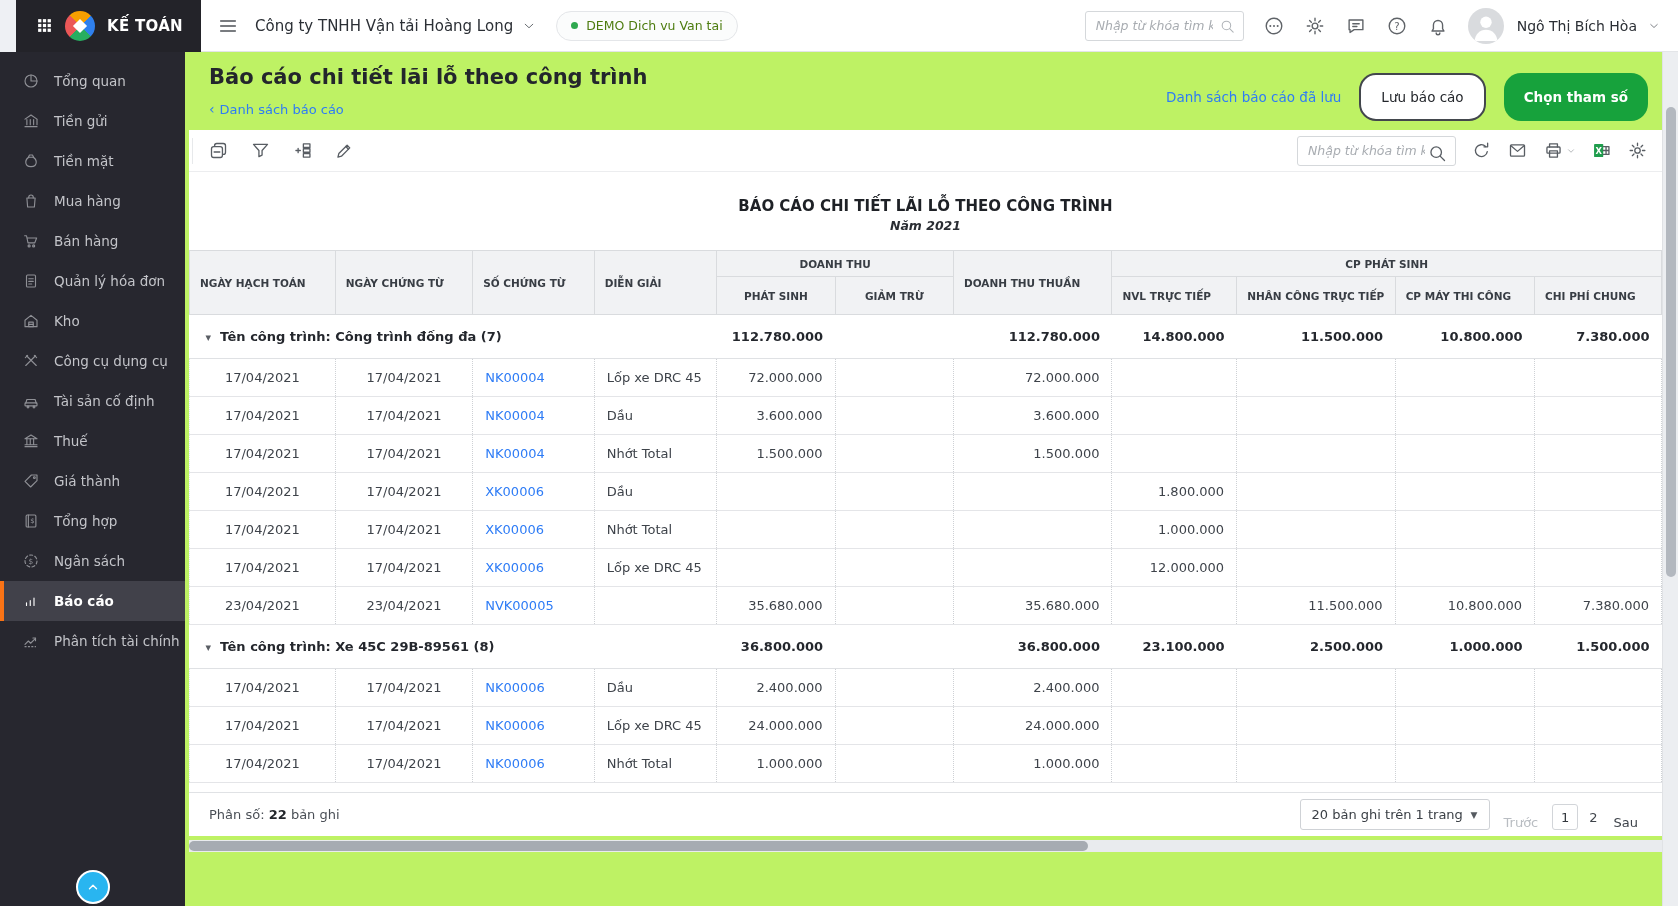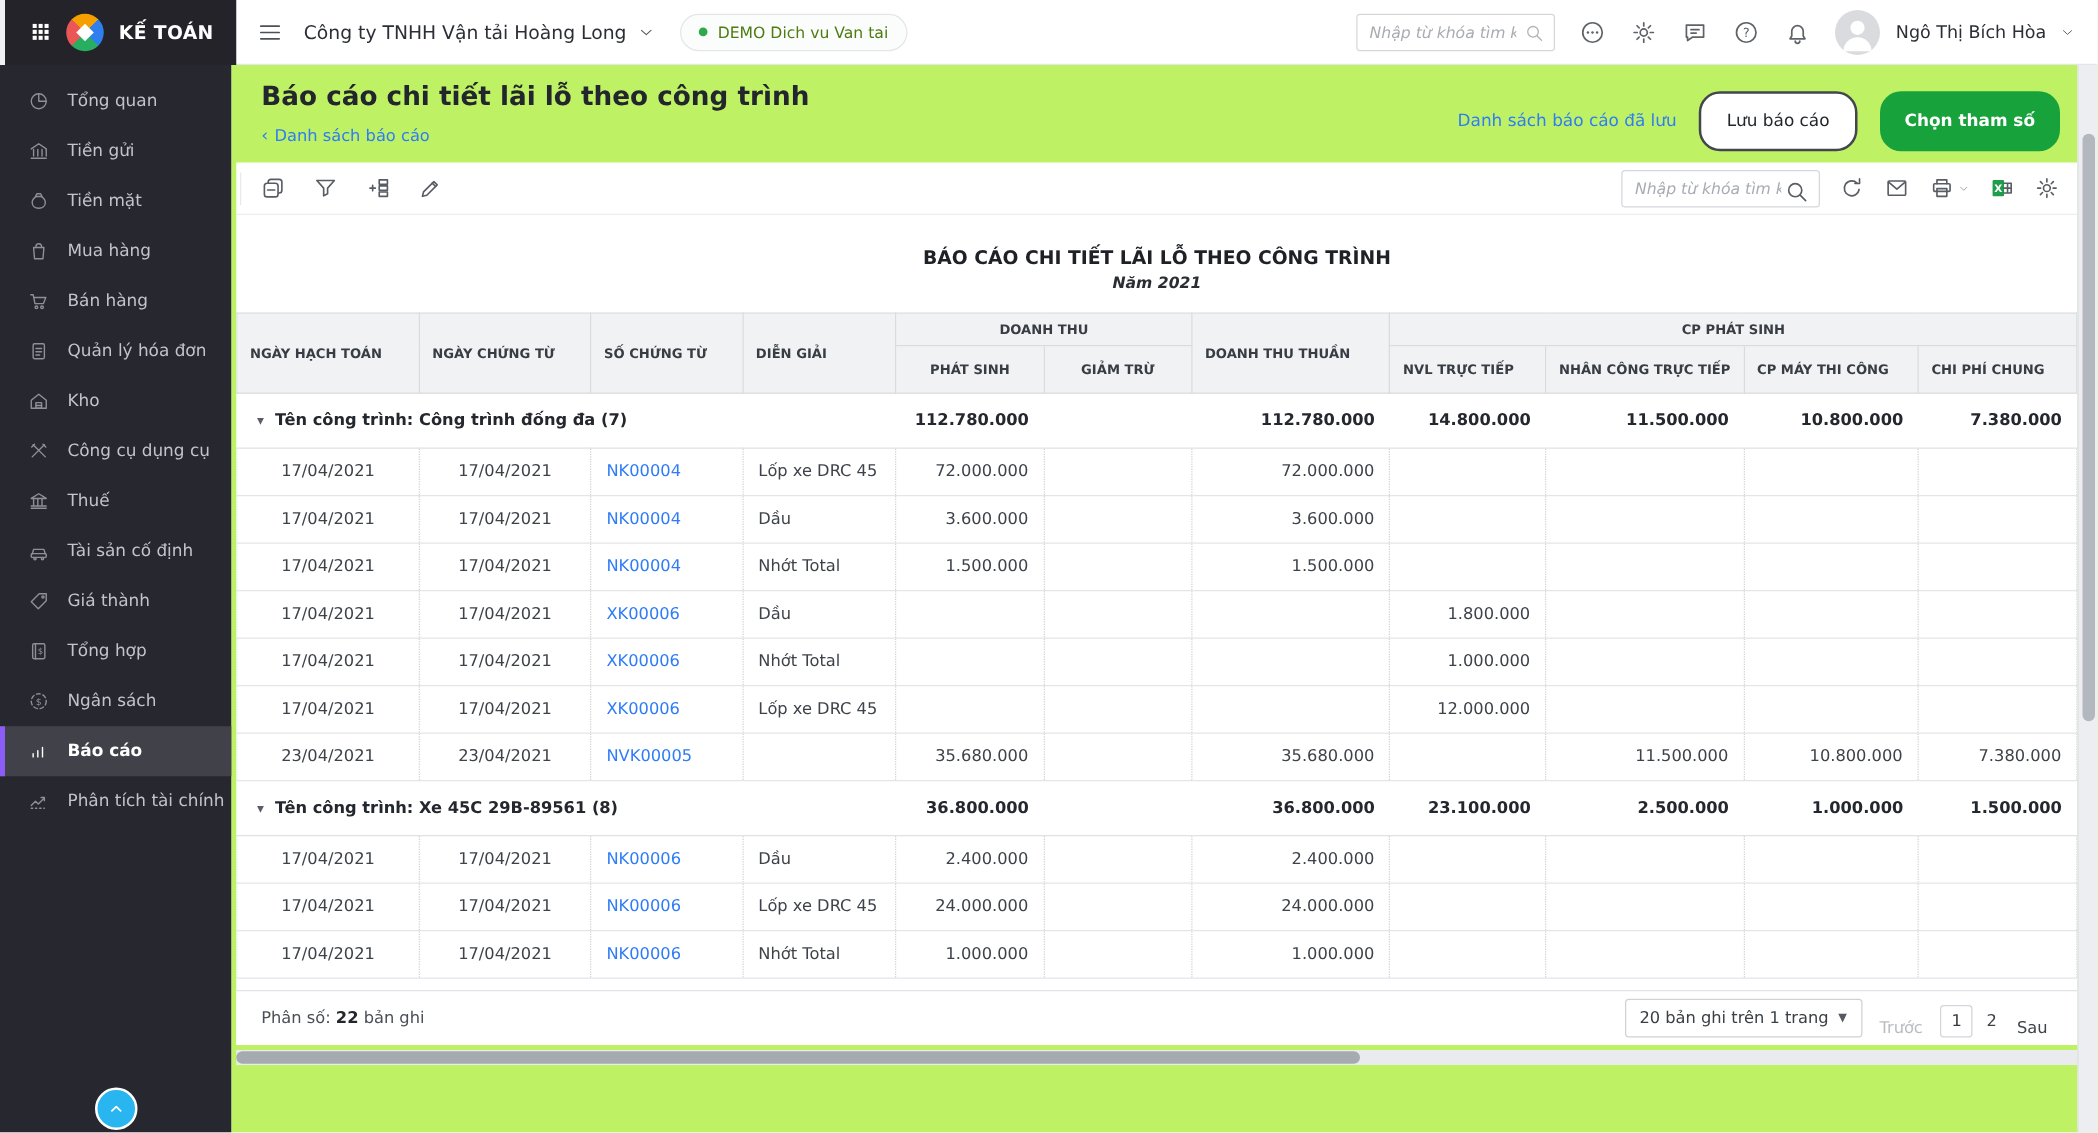--- a/index.html
+++ b/index.html
@@ -4,21 +4,21 @@
 <style>
   * { margin:0; padding:0; box-sizing:border-box; }
   html,body { width:1678px; height:906px; }
   body { position:relative; overflow:hidden; background:#eef0f4;
          font-family:"DejaVu Sans","Liberation Sans",sans-serif; font-size:13px; color:#3e434a; }
   svg { display:block; }
   .ico { width:22px; height:22px; color:#5f6368; }
   .ico svg { width:100%; height:100%; fill:none; stroke:currentColor; stroke-width:1.5; stroke-linecap:round; stroke-linejoin:round; }
 
   
-  .topbar { position:absolute; top:0; left:4px; right:0; height:52px; background:#fff;
+  .topbar { position:absolute; top:0; left:16px; right:0; height:52px; background:#fff;
             border-bottom:1px solid #e3e5e8; display:flex; align-items:center; z-index:6; }
   .brand { width:185px; height:52px; background:#232329; display:flex; align-items:center;
            gap:12px; padding-left:20px; flex:0 0 185px; }
   .brand .ico { width:17px; height:17px; color:#fff; }
   .logo-wheel { width:30px; height:30px; border-radius:50%; position:relative; flex:0 0 30px;
      background:conic-gradient(from -45deg,#f59f00 0 90deg,#2f80ed 90deg 180deg,#27ae60 180deg 270deg,#eb5757 270deg 360deg); }
   .logo-wheel::after { content:""; position:absolute; left:10px; top:10px; width:10px; height:10px;
      background:#fff; transform:rotate(45deg); }
   .brand-name { color:#fff; font-weight:bold; font-size:15px; letter-spacing:.3px; }
   .burger { margin-left:16px; width:22px; height:22px; color:#4d5157; }
@@ -36,21 +36,21 @@
   .avatar { width:36px; height:36px; border-radius:50%; background:#d9dbde; overflow:hidden; }
   .uname { font-size:14px; color:#2b2f35; margin-left:-6px; }
   .ucaret { width:12px; height:12px; color:#555a60; margin-left:-8px; }
 
   
   .sidebar { position:absolute; left:0; top:52px; bottom:0; width:185px; background:#27272f; z-index:5; padding-top:9px; }
   .side-item { height:40px; display:flex; align-items:center; gap:14px; padding-left:22px;
                color:#c3c4c9; font-size:13.5px; cursor:pointer; }
   .side-item .sicon { width:18px; height:18px; color:#8f9096; flex:0 0 18px; }
   .side-item .sicon svg { width:100%; height:100%; fill:none; stroke:currentColor; stroke-width:1.5; stroke-linecap:round; stroke-linejoin:round; }
-  .side-item.active { background:#41414a; color:#fff; font-weight:bold; border-left:4px solid #8b5cf6; padding-left:18px; }
+  .side-item.active { background:#41414a; color:#fff; font-weight:bold; border-left:4px solid #f97316; padding-left:18px; }
   .side-item.active .sicon { color:#fff; }
   .fab { position:absolute; left:50%; transform:translateX(-50%); bottom:2px; width:34px; height:34px;
          border-radius:50%; background:#29b5f0; border:2px solid #fff; display:flex; align-items:center;
          justify-content:center; cursor:pointer; }
   .fab .ico { width:14px; height:14px; color:#fff; }
   .fab .ico svg { stroke-width:2.4; }
 
   
   .main { position:absolute; left:185px; top:52px; right:0; bottom:0; background:#bef264; }
   .page-title { position:absolute; left:24px; top:13px; font-size:21px; font-weight:bold; color:#23262c; }
@@ -285,37 +285,37 @@
             <path d="M18 5L5 18"></path>
             <path d="M4.5 7.5l3-3"></path>
             <path d="M16.5 4.5l3 3"></path>
           </svg>
         </span>
         <span class="slabel">Công cụ dụng cụ</span>
       </div>
       <div class="side-item">
         <span class="sicon">
           <svg viewBox="0 0 24 24">
-            <path d="M4 9l8-5 8 5z"></path>
-            <path d="M6.5 9v8M11 9v8M15.5 9v8M20 17H4"></path>
-            <path d="M4 19.5h16"></path>
-          </svg>
-        </span>
-        <span class="slabel">Thuế</span>
-      </div>
-      <div class="side-item">
-        <span class="sicon">
-          <svg viewBox="0 0 24 24">
             <path d="M5 15l1.5-5h11L19 15"></path>
             <rect x="4" y="14.5" width="16" height="4" rx="1"></rect>
             <circle cx="8" cy="20" r="1.2"></circle>
             <circle cx="16" cy="20" r="1.2"></circle>
           </svg>
         </span>
         <span class="slabel">Tài sản cố định</span>
+      </div>
+      <div class="side-item">
+        <span class="sicon">
+          <svg viewBox="0 0 24 24">
+            <path d="M4 9l8-5 8 5z"></path>
+            <path d="M6.5 9v8M11 9v8M15.5 9v8M20 17H4"></path>
+            <path d="M4 19.5h16"></path>
+          </svg>
+        </span>
+        <span class="slabel">Thuế</span>
       </div>
       <div class="side-item">
         <span class="sicon">
           <svg viewBox="0 0 24 24">
             <path d="M12.5 4H20v7.5L11.5 20 4 12.5z"></path>
             <circle cx="16.5" cy="7.5" r="1.2"></circle>
           </svg>
         </span>
         <span class="slabel">Giá thành</span>
       </div>

